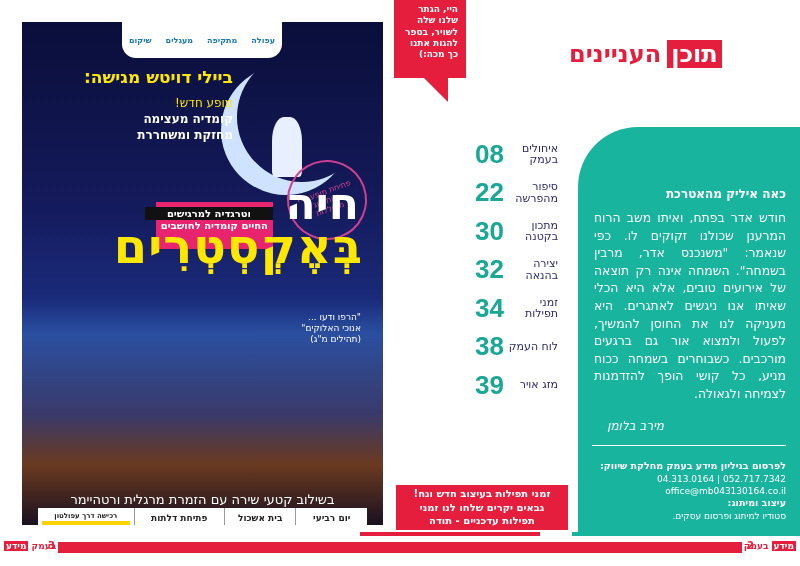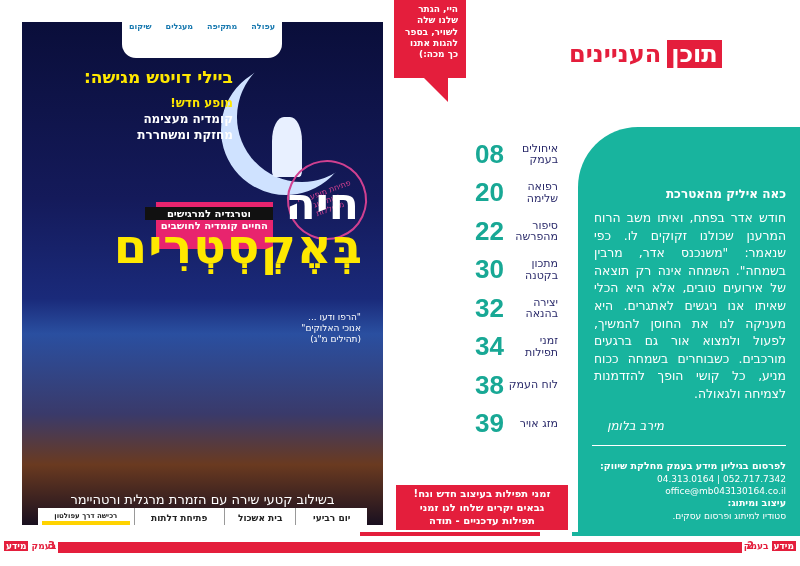--- a/index.html
+++ b/index.html
@@ -1,23 +1,23 @@
 <!DOCTYPE html>
 <html><head>
 <meta charset="utf-8">
 <style>
 *{box-sizing:border-box;margin:0;padding:0}
 body{width:800px;height:566px;background:#fff;font-family:"DejaVu Sans",sans-serif;position:relative;overflow:hidden}
 .poster{position:absolute;left:22px;top:22px;width:361px;height:503px;background:linear-gradient(180deg,#0a0e3a 0%,#141a5a 35%,#1a2a7a 55%,#2a4fa0 62%,#3a3a6a 78%,#6a3a20 88%,#1a1020 100%);overflow:hidden}
-.logos{position:absolute;left:100px;top:0;width:160px;height:36px;background:#fff;border-radius:0 0 14px 14px;display:flex;justify-content:space-around;font-size:8px;font-weight:bold}
+.logos{position:absolute;left:100px;top:0;width:160px;height:36px;background:#fff;border-radius:0 0 14px 14px;display:flex;align-items:center;justify-content:space-around;font-size:8px;font-weight:bold}
 .logos span{color:#1a7ab0}
 .moon{position:absolute;left:215px;top:30px;width:130px;height:130px;border-radius:50%;box-shadow:-18px 10px 0 0 #cfe2ff;transform:rotate(-10deg)}
 .girl{position:absolute;left:250px;top:95px;width:30px;height:60px;background:#e8f0ff;border-radius:40% 40% 10% 10%}
 .t1{position:absolute;right:150px;top:45px;color:#ffe800;font-weight:bold;font-size:17px;direction:rtl}
-.t2{position:absolute;right:150px;top:74px;color:#ffe800;font-weight:bold;font-size:12px;direction:rtl}
+.t2{position:absolute;right:150px;top:74px;color:#ffe800;font-weight:normal;font-size:12px;direction:rtl}
 .t3,.t4{position:absolute;right:150px;color:#fff;font-weight:bold;font-size:12px;direction:rtl}
 .t3{top:90px}.t4{top:106px}
 .stamp{position:absolute;left:265px;top:138px;width:80px;height:80px;border:2px solid #d04090;border-radius:50%;color:#d04090;font-size:8px;display:flex;align-items:center;justify-content:center;transform:rotate(-20deg)}
 .chaya{position:absolute;right:24px;top:160px;color:#fff;font-weight:bold;font-size:44px;direction:rtl;line-height:1}
 .tag1{position:absolute;right:110px;top:180px;background:#e8246e;color:#fff;font-size:10px;font-weight:bold;padding:18px 5px;direction:rtl}
 .tag2{position:absolute;right:110px;top:185px;background:#111;color:#fff;font-size:10px;font-weight:bold;padding:1px 22px;direction:rtl}
 .exp{position:absolute;right:20px;top:200px;color:#ffe800;font-weight:bold;font-size:48px;direction:rtl;line-height:1;letter-spacing:1px}
 .quote{position:absolute;right:22px;top:290px;color:#fff;font-size:9px;direction:rtl;text-align:right;line-height:1.2}
 .combined{position:absolute;left:0;right:0;top:470px;color:#fff;font-size:13px;text-align:center;direction:rtl}
 .infobar{position:absolute;left:16px;right:16px;top:486px;height:50px;background:#fff;display:flex;direction:rtl;font-size:9px;font-weight:bold;color:#222}
@@ -96,24 +96,20 @@
 </div>
 
 <div class="speech">היי, הגתר שלנו שלה לשויר, בספר להגות אתנו כך מכה:)</div>
 
 <div class="toc">
   <div class="toc-item">
       <span class="toc-num">08</span>
       <span class="toc-label">איחולים בעמק</span>
     </div>
   <div class="toc-item">
-      <span class="toc-num">20</span>
-      <span class="toc-label">רפואה שלימה</span>
-    </div>
-  <div class="toc-item">
       <span class="toc-num">22</span>
       <span class="toc-label">סיפור מהפרשה</span>
     </div>
   <div class="toc-item">
       <span class="toc-num">30</span>
       <span class="toc-label">מתכון בקטנה</span>
     </div>
   <div class="toc-item">
       <span class="toc-num">32</span>
       <span class="toc-label">יצירה בהנאה</span>

